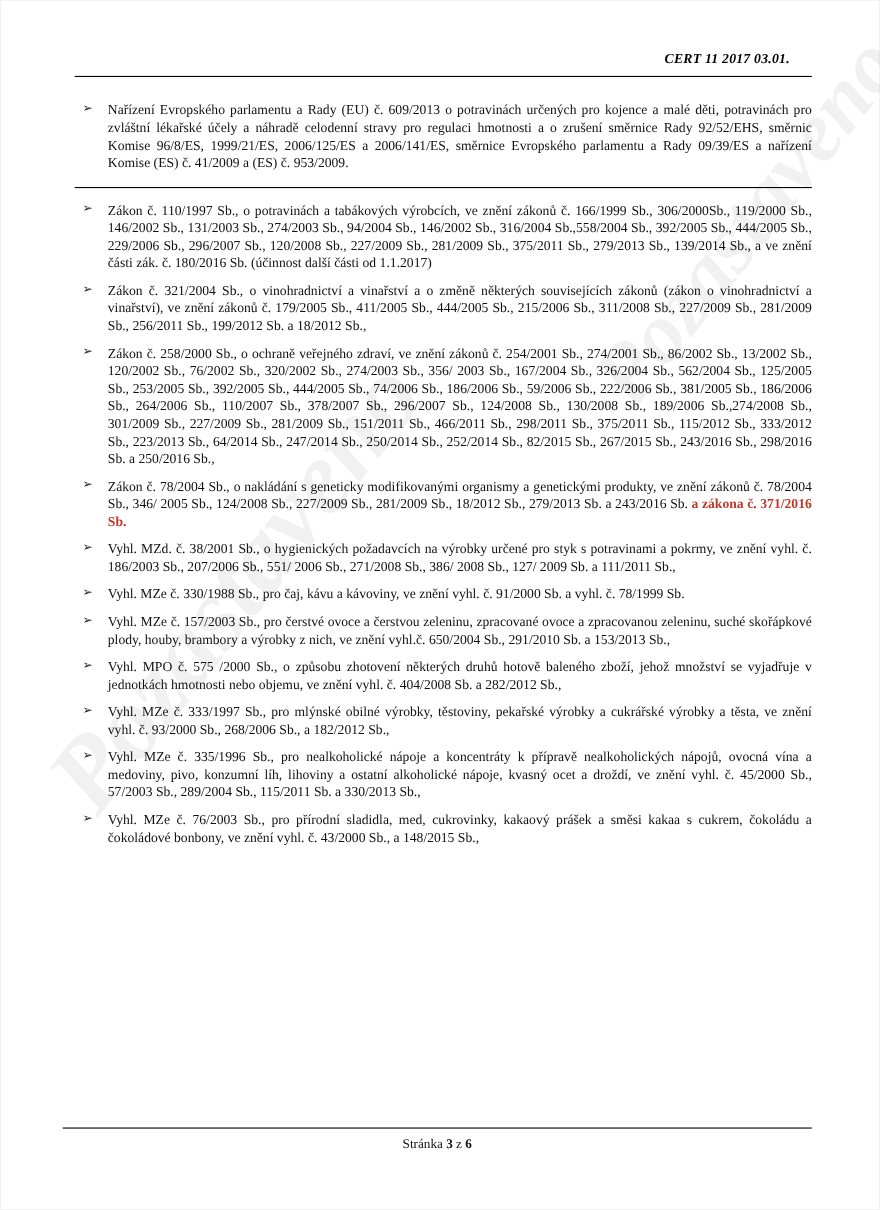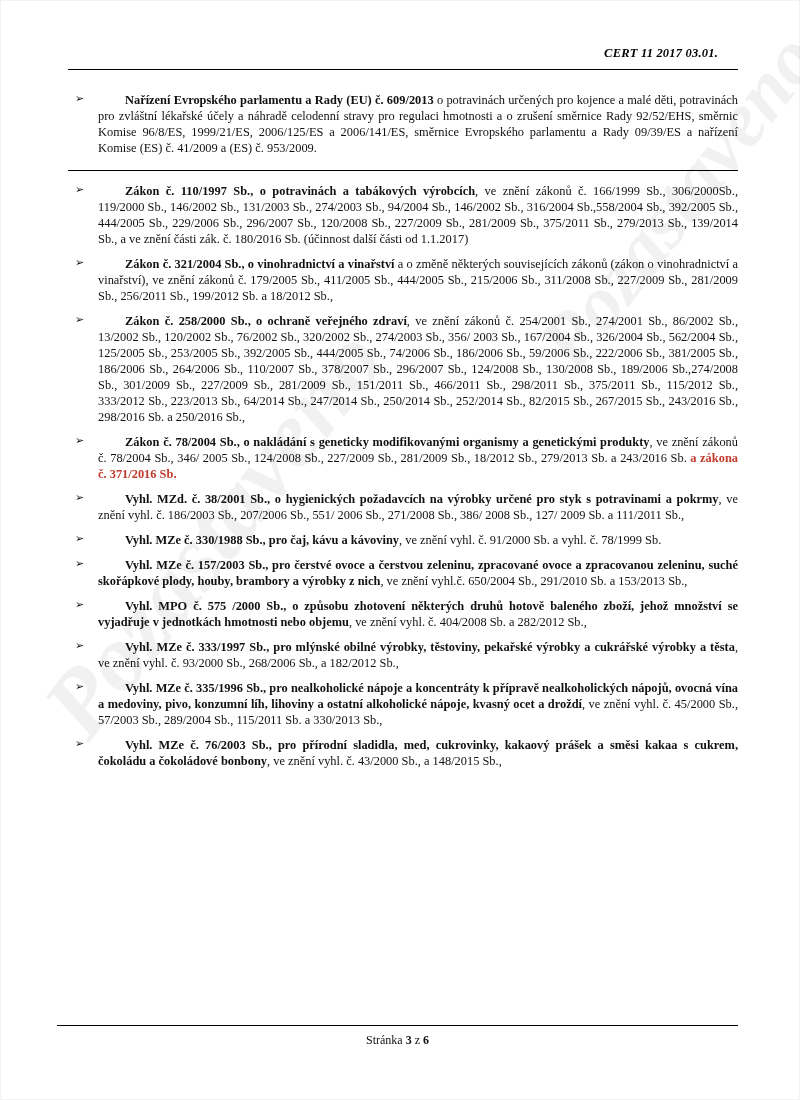--- a/index.html
+++ b/index.html
@@ -66,21 +66,21 @@
   }
   .item .bullet {
     position: absolute;
     left: 7px;
     top: 0px;
     font-family: "DejaVu Sans", sans-serif;
     font-size: 11px;
     line-height: 1.35;
     color: #111;
   }
-  .b { font-weight: bold; margin-left: 27px; }
+  .b { font-weight: normal; }
   .red { color: #c0392b; font-weight: bold; }
   .sep-rule {
     border: 0;
     border-top: 1px solid #000;
     margin: 14px 0 12px 0;
     width: 100%;
   }
   
   .footer {
     position: absolute;

